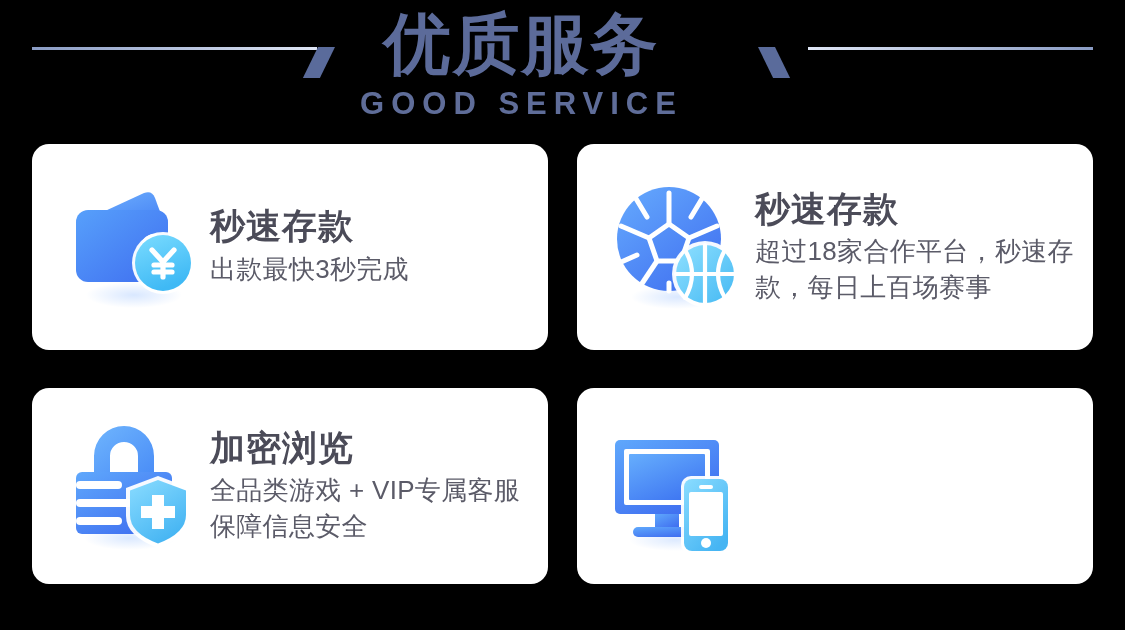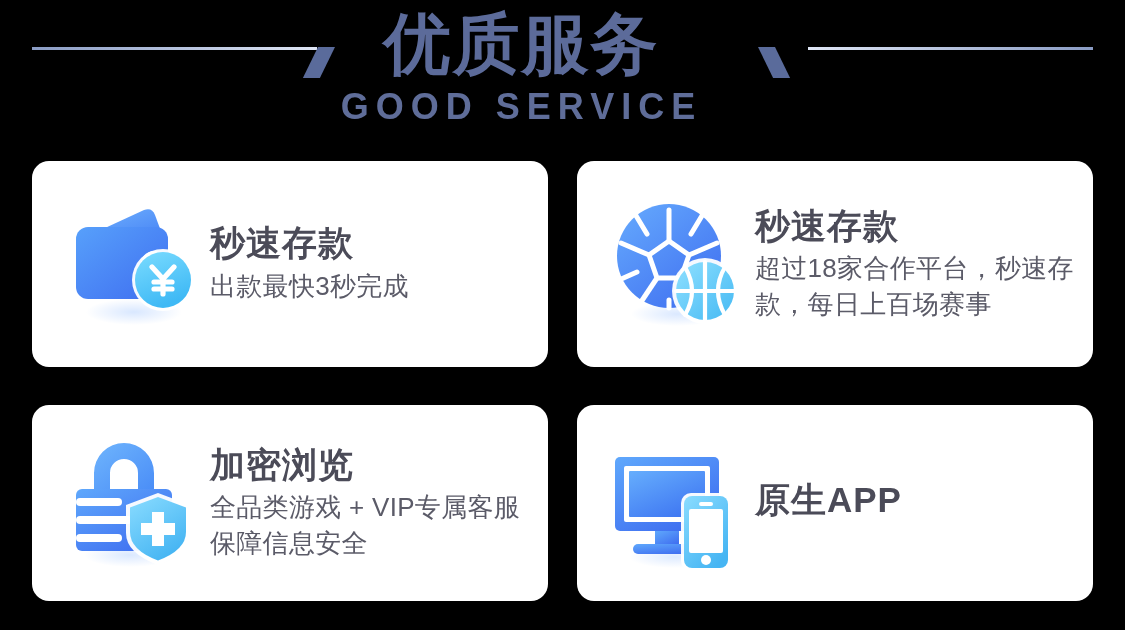--- a/index.html
+++ b/index.html
@@ -70,32 +70,32 @@
     font-size: 67px;
     font-weight: bold;
     line-height: 1.05;
     color: #5c6b9a;
     letter-spacing: 2px;
     font-family: "Liberation Sans", "DejaVu Sans", sans-serif;
   }
   .title-en {
     margin: 0;
     padding-top: 7px;
-    font-size: 36px;
+    font-size: 31px;
     font-weight: bold;
     color: #5f6d99;
     letter-spacing: 7px;
     font-family: "Liberation Sans", "DejaVu Sans", sans-serif;
   }
 
   
   .grid {
     position: absolute;
     left: 32px;
-    top: 161px;
+    top: 144px;
     width: 1061px;
     display: grid;
     grid-template-columns: 516px 516px;
     grid-template-rows: 206px 196px;
     column-gap: 29px;
     row-gap: 38px;
   }
   .card {
     background: #ffffff;
     border-radius: 17px;
@@ -307,17 +307,16 @@
         <rect x="48" y="98" width="24" height="16" fill="url(#gMon)"></rect>
         <rect x="26" y="111" width="68" height="10" rx="5" fill="url(#gMon)"></rect>
         <rect x="74" y="60" width="50" height="78" rx="10" fill="#ffffff" opacity="0.95"></rect>
         <rect x="77" y="63" width="44" height="72" rx="8" fill="url(#gPhone)"></rect>
         <rect x="82" y="76" width="34" height="44" rx="2" fill="#ffffff"></rect>
         <rect x="92" y="69" width="14" height="4" rx="2" fill="#ffffff"></rect>
         <circle cx="99" cy="127" r="5" fill="#ffffff"></circle>
       </svg>
     </div>
     <div class="card-text">
-      <p class="card-title">原生APP</p>
     </div>
   </div>
 
 </div>
 
 </body></html>

